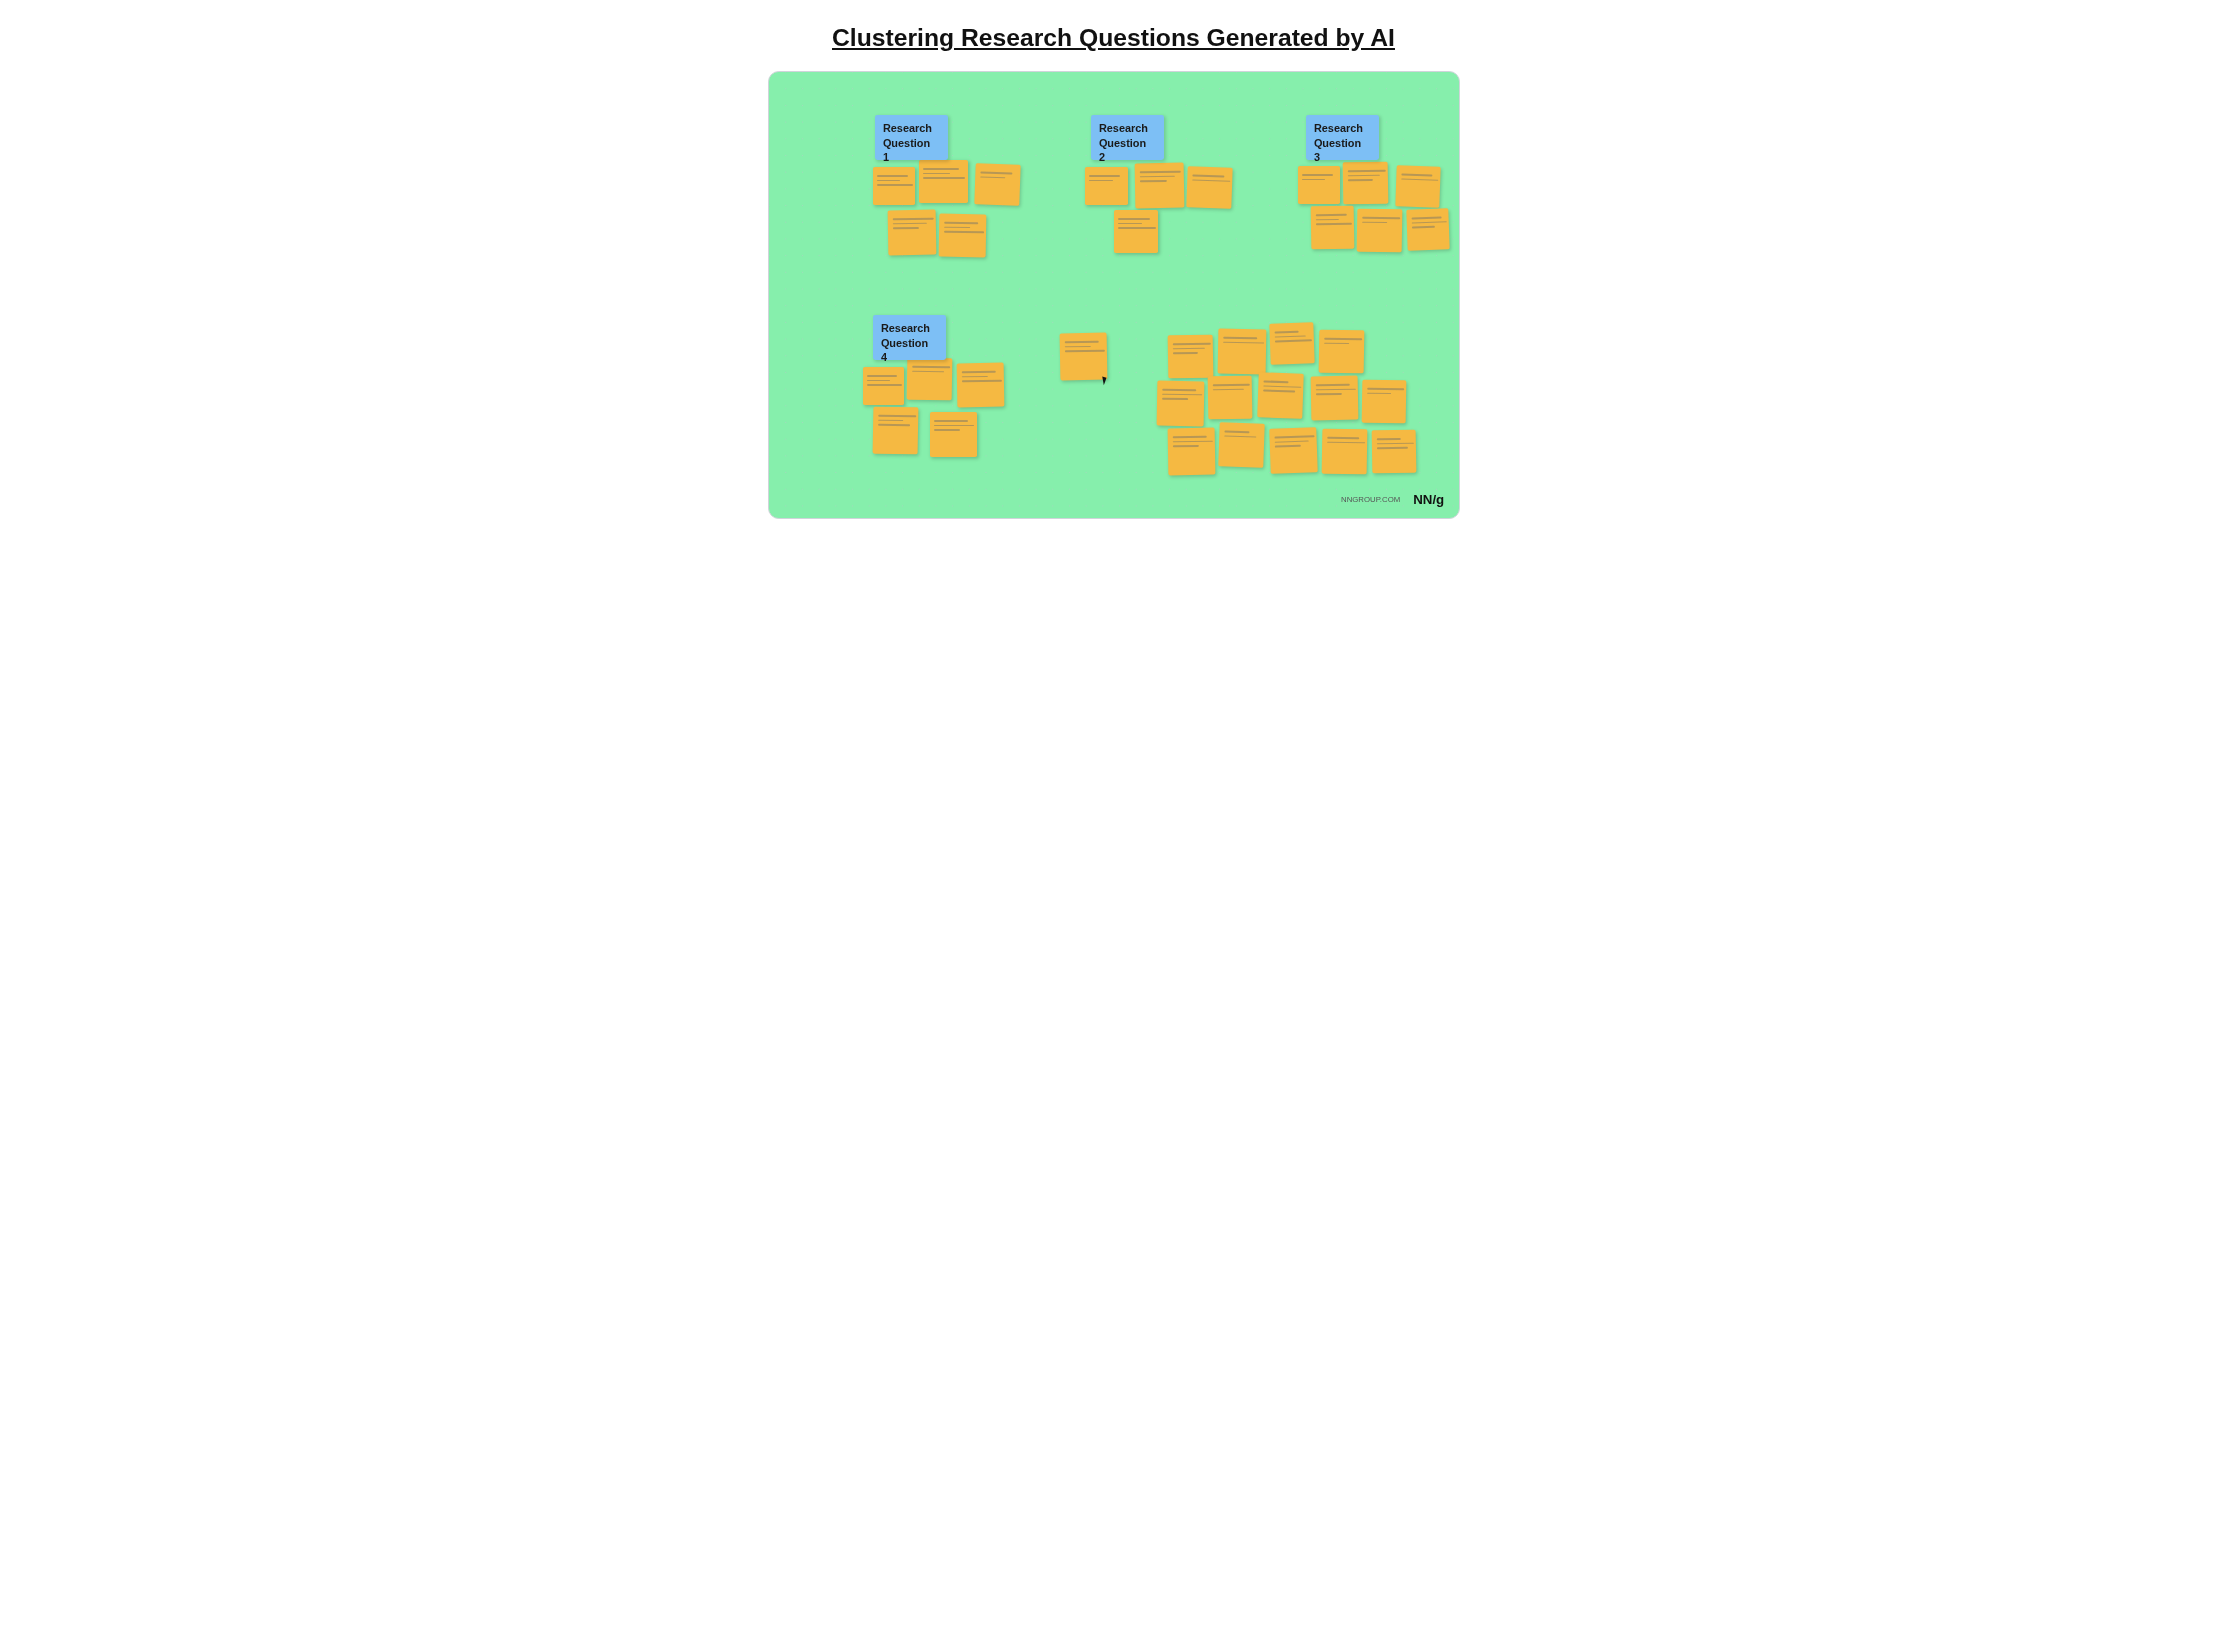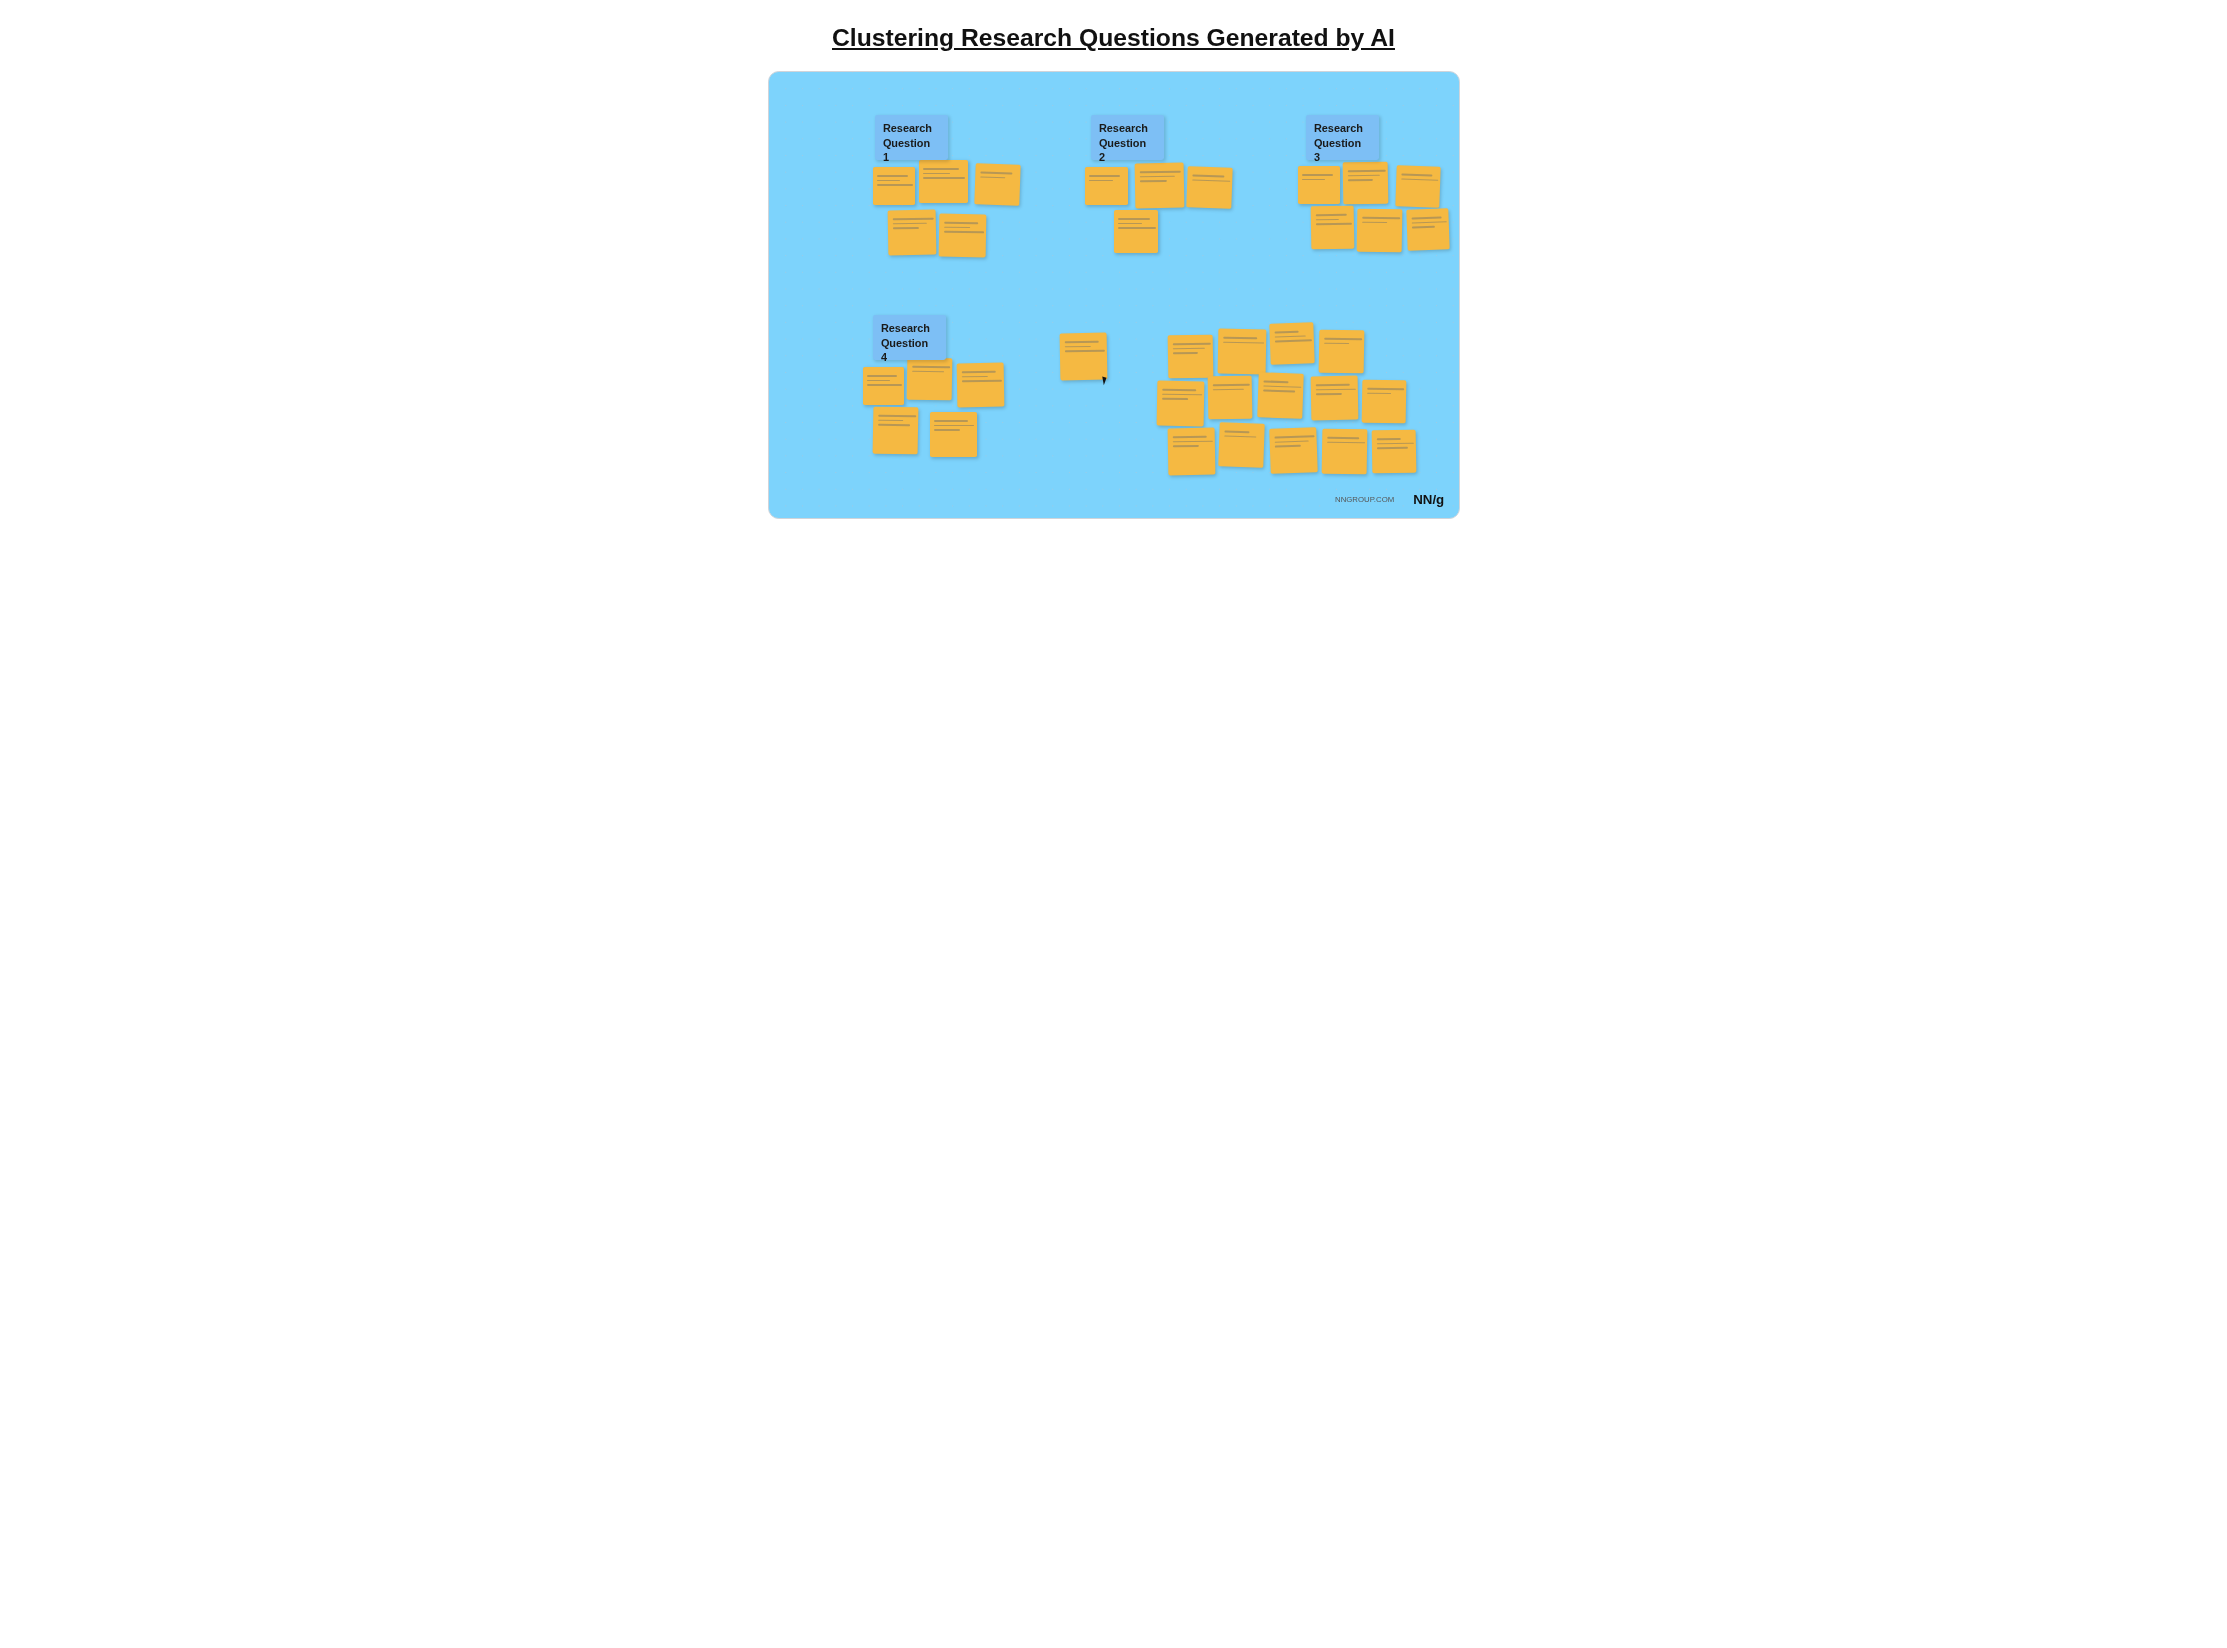--- a/index.html
+++ b/index.html
@@ -15,21 +15,21 @@
     .page-title {
       font-size: 2.6rem;
       font-weight: 900;
       font-family: Arial, Helvetica, sans-serif;
       color: #111;
       margin-bottom: 19px;
       text-align: center;
       text-decoration: underline;
     }
     .canvas {
-      background: #7dd3fc;
+      background: #86efac;
       border: 0.9px solid #d0d4da;
       border-radius: 10.7px;
       width: 692px;
       height: 448px;
       position: relative;
       overflow: hidden;
     }
     
     .canvas::before {
       content: '';
@@ -81,21 +81,21 @@
 
     .nngroup-logo {
       position: absolute;
       bottom: 10.7px;
       right: 14.3px;
       font-family: Arial, Helvetica, sans-serif;
       font-size: 0.82rem;
       color: #555;
       display: flex;
       align-items: center;
-      gap: 19px;
+      gap: 13px;
     }
     .nngroup-logo .nn-bold {
       font-size: 1.4rem;
       font-weight: 700;
       color: #111;
     }
 
     
     .cursor {
       position: absolute;

